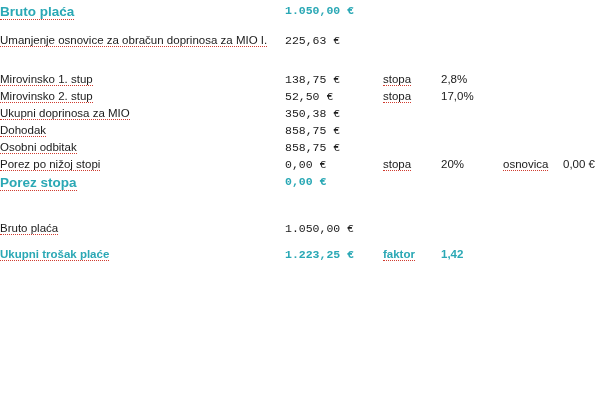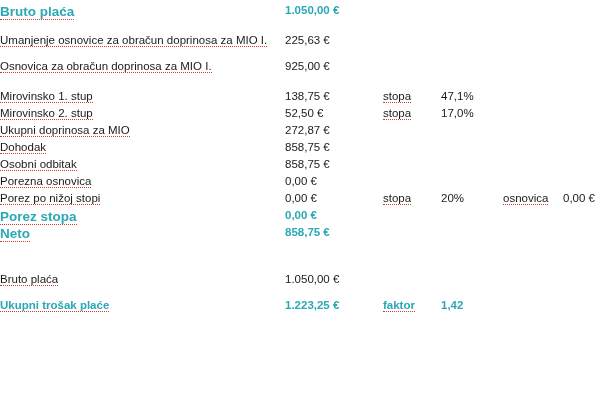--- a/index.html
+++ b/index.html
@@ -44,21 +44,21 @@
 
   .row-h { height: 17px; }
   .row-tall { height: 17px; }
 
   td.label {
     padding-left: 4px;
     padding-right: 6px;
     white-space: normal;
     word-wrap: break-word;
   }
-  td.value { padding-left: 1px; }
+  td.value { padding-left: 1px; font-family: Liberation Mono, monospace; }
   td.rlabel { padding-left: 1px; }
   td.rvalue { padding-left: 1px; }
   td.olabel { padding-left: 1px; }
   td.ovalue { padding-left: 1px; }
 
   
   .sp {
     border-bottom: 1px dotted #d03b2f;
     padding-bottom: 0px;
     display: inline;
@@ -116,53 +116,45 @@
         <td class="value">225,63 €</td>
         <td class="rlabel"></td>
         <td class="rvalue"></td>
         <td class="olabel"></td>
         <td class="ovalue"></td>
       </tr>
       <tr class="spacer-md">
           <td colspan="6"></td>
         </tr>
 
-      <tr class="row-h">
-        <td class="label"><span class="sp">Osnovica za obračun doprinosa za MIO I.</span></td>
-        <td class="value">925,00 €</td>
-        <td class="rlabel"></td>
-        <td class="rvalue"></td>
-        <td class="olabel"></td>
-        <td class="ovalue"></td>
-      </tr>
       <tr class="spacer-md">
           <td colspan="6"></td>
         </tr>
 
       <tr class="row-h">
         <td class="label"><span class="sp">Mirovinsko 1. stup</span></td>
         <td class="value">138,75 €</td>
         <td class="rlabel"><span class="sp">stopa</span></td>
-        <td class="rvalue">47,1%</td>
+        <td class="rvalue">2,8%</td>
         <td class="olabel"></td>
         <td class="ovalue"></td>
       </tr>
 
       <tr class="row-h">
         <td class="label"><span class="sp">Mirovinsko 2. stup</span></td>
         <td class="value">52,50 €</td>
         <td class="rlabel"><span class="sp">stopa</span></td>
         <td class="rvalue">17,0%</td>
         <td class="olabel"></td>
         <td class="ovalue"></td>
       </tr>
 
       <tr class="row-h">
         <td class="label"><span class="sp">Ukupni doprinosa za MIO</span></td>
-        <td class="value">272,87 €</td>
+        <td class="value">350,38 €</td>
         <td class="rlabel"></td>
         <td class="rvalue"></td>
         <td class="olabel"></td>
         <td class="ovalue"></td>
       </tr>
 
       <tr class="row-h">
         <td class="label"><span class="sp">Dohodak</span></td>
         <td class="value">858,75 €</td>
         <td class="rlabel"></td>
@@ -173,56 +165,40 @@
 
       <tr class="row-h">
         <td class="label"><span class="sp">Osobni odbitak</span></td>
         <td class="value">858,75 €</td>
         <td class="rlabel"></td>
         <td class="rvalue"></td>
         <td class="olabel"></td>
         <td class="ovalue"></td>
       </tr>
 
-      <tr class="row-h">
-        <td class="label"><span class="sp">Porezna osnovica</span></td>
-        <td class="value">0,00 €</td>
-        <td class="rlabel"></td>
-        <td class="rvalue"></td>
-        <td class="olabel"></td>
-        <td class="ovalue"></td>
-      </tr>
 
       <tr class="row-h">
         <td class="label"><span class="sp">Porez po nižoj stopi</span></td>
         <td class="value">0,00 €</td>
         <td class="rlabel"><span class="sp">stopa</span></td>
         <td class="rvalue">20%</td>
         <td class="olabel"><span class="sp">osnovica</span></td>
         <td class="ovalue">0,00 €</td>
       </tr>
 
 
       <tr class="row-tall">
         <td class="label"><span class="sp accent big">Porez stopa</span></td>
         <td class="value accent big">0,00 €</td>
         <td class="rlabel"></td>
         <td class="rvalue"></td>
         <td class="olabel"></td>
         <td class="ovalue"></td>
       </tr>
 
-      <tr class="row-tall">
-        <td class="label"><span class="sp accent big">Neto</span></td>
-        <td class="value accent big">858,75 €</td>
-        <td class="rlabel"></td>
-        <td class="rvalue"></td>
-        <td class="olabel"></td>
-        <td class="ovalue"></td>
-      </tr>
     </tbody>
   </table>
 
   <div style="height:26px"></div>
 
   <table class="calc">
     <colgroup>
       <col class="c-label">
         <col class="c-value">
         <col class="c-rlabel">

